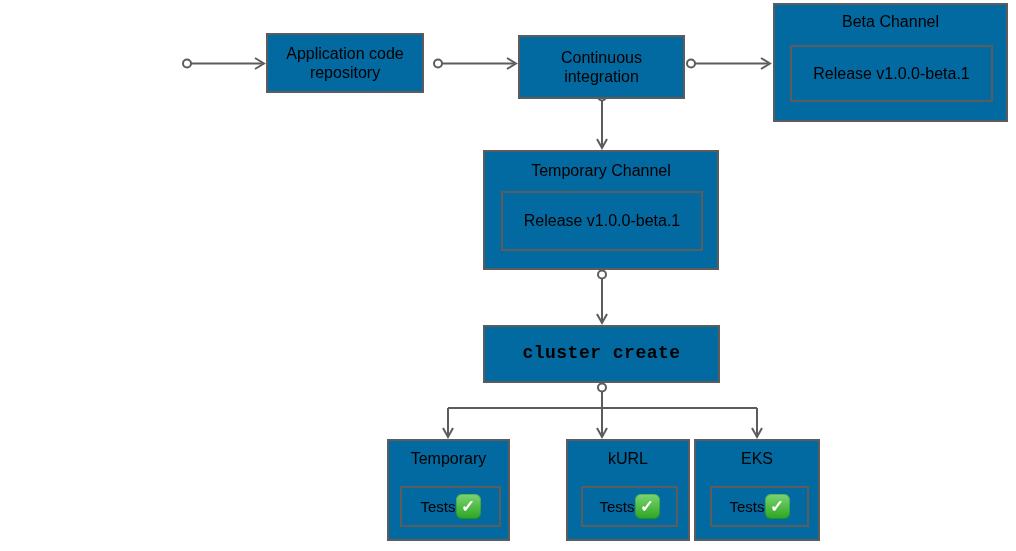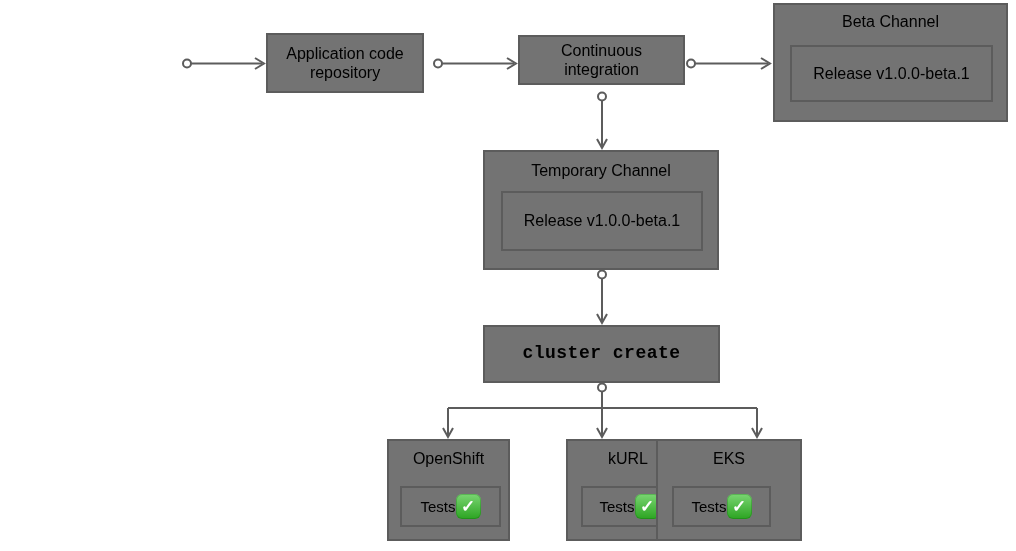--- a/index.html
+++ b/index.html
@@ -18,21 +18,21 @@
     overflow:hidden;
   }
   .edges{position:absolute;left:0;top:0;width:1016px;height:551px;}
   .edges path, .edges polyline, .edges line{
     stroke:var(--line);stroke-width:2;fill:none;
   }
   .edges circle{fill:#ffffff;stroke:var(--line);stroke-width:2;}
   .box{
     position:absolute;
     box-sizing:border-box;
-    background:#737373;
+    background:#0369a1;
     border:2px solid var(--border);
   }
   .center-box{
     display:flex;align-items:center;justify-content:center;
     text-align:center;font-size:16px;line-height:1.2;
   }
   .narrow{max-width:118px;display:block;}
   .group-title{
     text-align:center;font-size:16px;
   }
@@ -47,31 +47,31 @@
   .check{
     width:25px;height:25px;border-radius:6px;
     background:linear-gradient(180deg, rgba(255,255,255,.35), rgba(0,0,0,.14)), var(--check);
     color:#ffffff;font-weight:bold;font-size:17px;line-height:25px;
     display:flex;align-items:center;justify-content:center;
     box-shadow:inset 0 0 0 1px rgba(0,90,0,.25);
   }
   
   #node-tag      {left:4px;  top:39px;  width:178px; height:49px;}
   #node-repo     {left:266px;top:33px;  width:158px; height:60px;}
-  #node-ci       {left:518px;top:35px;  width:167px; height:50px;}
+  #node-ci       {left:518px;top:35px;  width:167px; height:64px;}
   #node-beta     {left:773px;top:3px;   width:235px; height:119px;}
   #node-beta .group-title{padding-top:8px;}
   #inner-beta    {left:15px; top:40px;  width:203px; height:57px;}
   #node-temp     {left:483px;top:150px; width:236px; height:120px;}
   #node-temp .group-title{padding-top:10px;}
   #inner-temp    {left:16px; top:39px;  width:202px; height:60px;}
   #node-cluster  {left:483px;top:325px; width:237px; height:58px;}
   #node-openshift{left:387px;top:439px; width:123px; height:102px;}
   #node-kurl     {left:566px;top:439px; width:124px; height:102px;}
-  #node-eks      {left:656px;top:439px; width:146px; height:102px;}
+  #node-eks      {left:694px;top:439px; width:126px; height:102px;}
   .cluster-node .group-title{padding-top:9px;}
   #node-openshift .tests-box{left:11px;top:45px;width:101px;height:41px;}
   #node-kurl .tests-box     {left:13px;top:45px;width:97px; height:41px;}
   #node-eks .tests-box      {left:14px;top:45px;width:99px; height:41px;}
   .tests-box{position:absolute;}
 </style>
 </head>
 <body>
 
 <div class="canvas">
@@ -132,21 +132,21 @@
     <div class="box center-box" id="inner-temp">
       <span>Release v1.0.0-beta.1</span>
     </div>
   </div>
 
   <div class="box center-box" id="node-cluster">
     <span class="mono">cluster create</span>
   </div>
 
   <div class="box cluster-node" id="node-openshift">
-    <div class="group-title">OpenShift</div>
+    <div class="group-title">Temporary</div>
     <div class="box tests-box">
       <span>Tests</span>
       <span class="check">✓</span>
     </div>
   </div>
 
   <div class="box cluster-node" id="node-kurl">
     <div class="group-title">kURL</div>
     <div class="box tests-box">
       <span>Tests</span>

